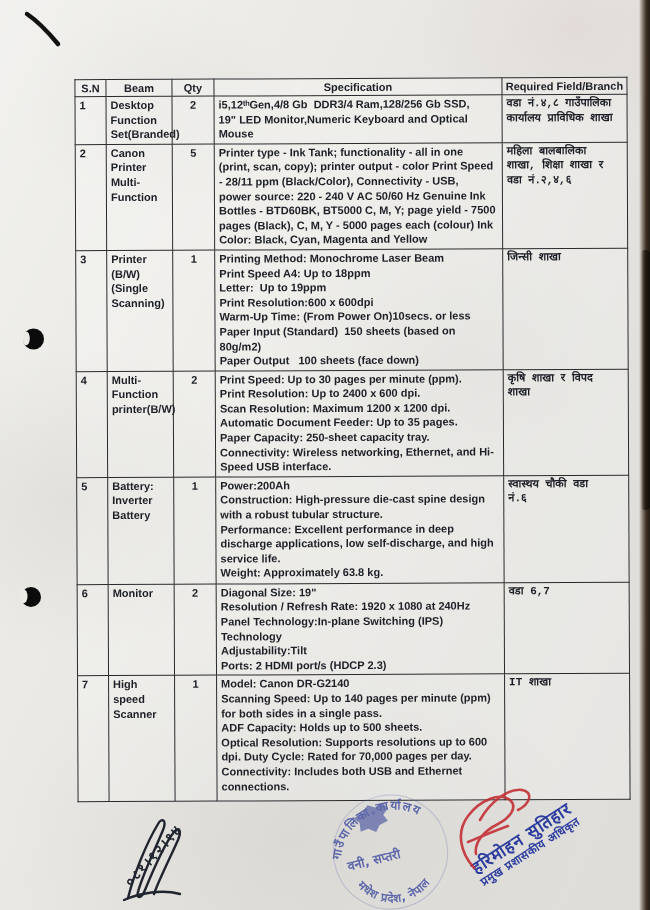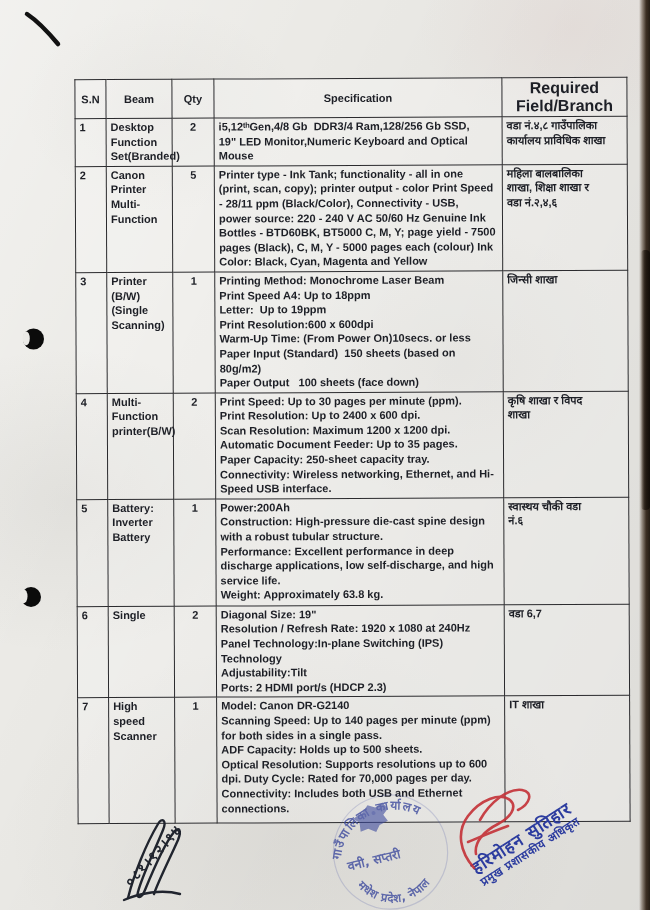--- a/index.html
+++ b/index.html
@@ -47,21 +47,21 @@
   }
   table.spec th{
     font-size:11px;font-weight:700;text-align:center;vertical-align:middle;padding:1px 2px;
   }
   table.spec td{font-size:11px;font-weight:600;line-height:14.6px;}
   td.c-sn{text-align:left;padding-left:6px;}
   td.c-qty{text-align:center;}
   td.c-item,td.c-spec{white-space:pre-wrap;}
   td.c-branch{
     white-space:pre-wrap;
-    font-family:Liberation Sans, sans-serif;
+    font-family:Liberation Mono, monospace;
     font-size:12.5px;font-weight:600;line-height:19px;color:#333b63;
     padding-top:3px;
   }
   tr.r-head{height:17px;}
   tr.r1{height:47px;} tr.r2{height:106px;} tr.r3{height:120px;}
   tr.r4{height:105px;} tr.r5{height:107px;} tr.r6{height:90px;} tr.r7{height:126px;}
 
   
   .sig-left{position:absolute;left:110px;top:810px;z-index:4;}
   .sig-date{
@@ -122,21 +122,21 @@
         <col style="width:42px">
         <col style="width:288px">
         <col style="width:125px">
     </colgroup>
     <tbody>
         <tr class="r-head">
       <th>S.N</th>
       <th>Beam</th>
       <th>Qty</th>
       <th>Specification</th>
-      <th style="font-size:16px">Required Field/Branch</th>
+      <th style="font-size:11px">Required Field/Branch</th>
     </tr>
     <tr class="r1">
       <td class="c-sn">1</td>
       <td class="c-item">Desktop
 Function
 Set(Branded)</td>
       <td class="c-qty">2</td>
       <td class="c-spec">i5,12ᵗʰGen,4/8 Gb  DDR3/4 Ram,128/256 Gb SSD,
 19" LED Monitor,Numeric Keyboard and Optical
 Mouse</td>
@@ -204,21 +204,21 @@
 with a robust tubular structure.
 Performance: Excellent performance in deep
 discharge applications, low self-discharge, and high
 service life.
 Weight: Approximately 63.8 kg.</td>
       <td class="c-branch">स्वास्थय चौकी वडा
 नं.६</td>
     </tr>
     <tr class="r6">
       <td class="c-sn">6</td>
-      <td class="c-item">Single</td>
+      <td class="c-item">Monitor</td>
       <td class="c-qty">2</td>
       <td class="c-spec">Diagonal Size: 19"
 Resolution / Refresh Rate: 1920 x 1080 at 240Hz
 Panel Technology:In-plane Switching (IPS)
 Technology
 Adjustability:Tilt
 Ports: 2 HDMI port/s (HDCP 2.3)</td>
       <td class="c-branch">वडा 6,7</td>
     </tr>
     <tr class="r7">

